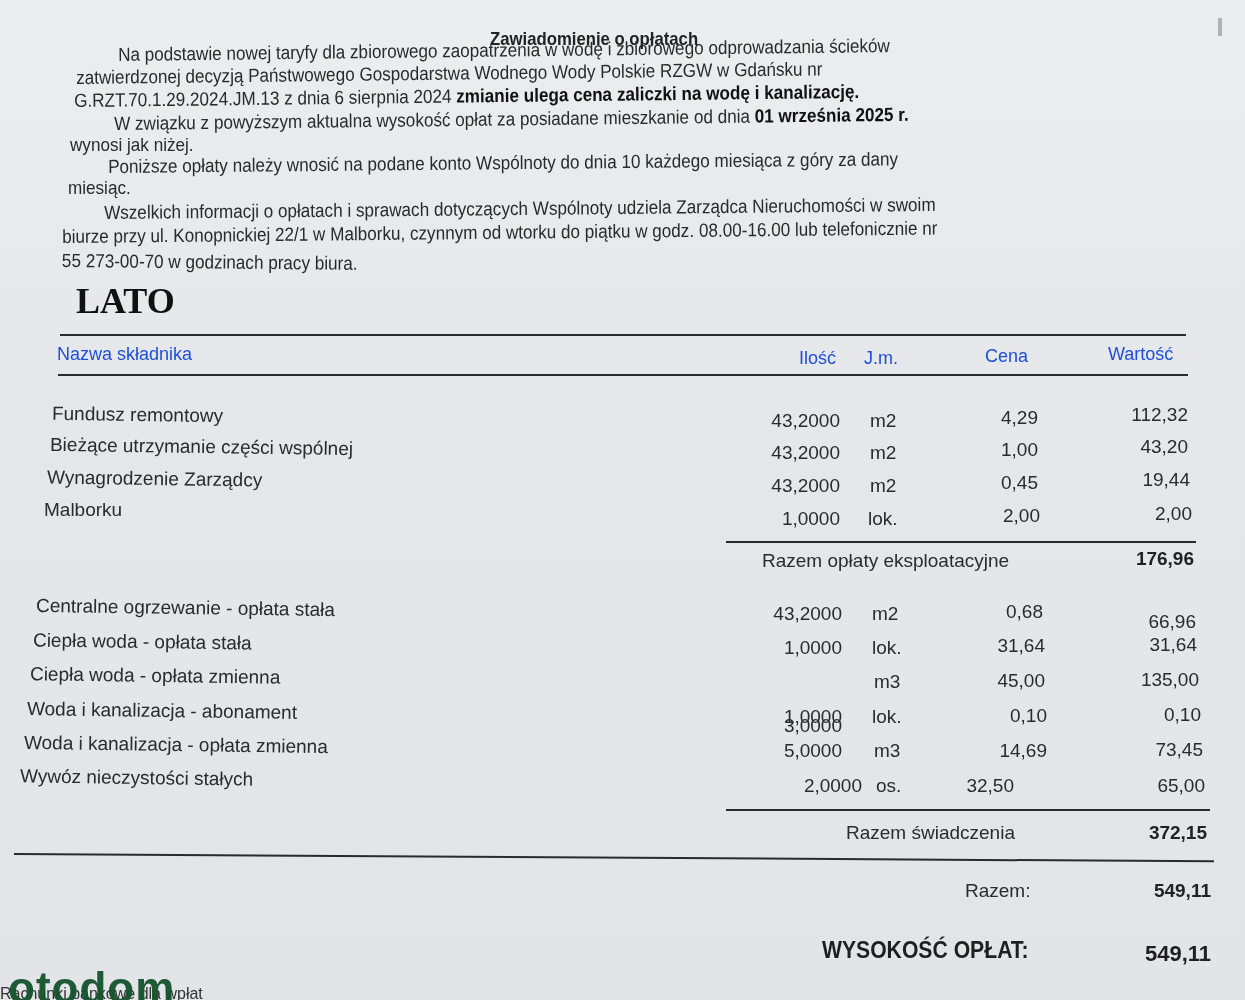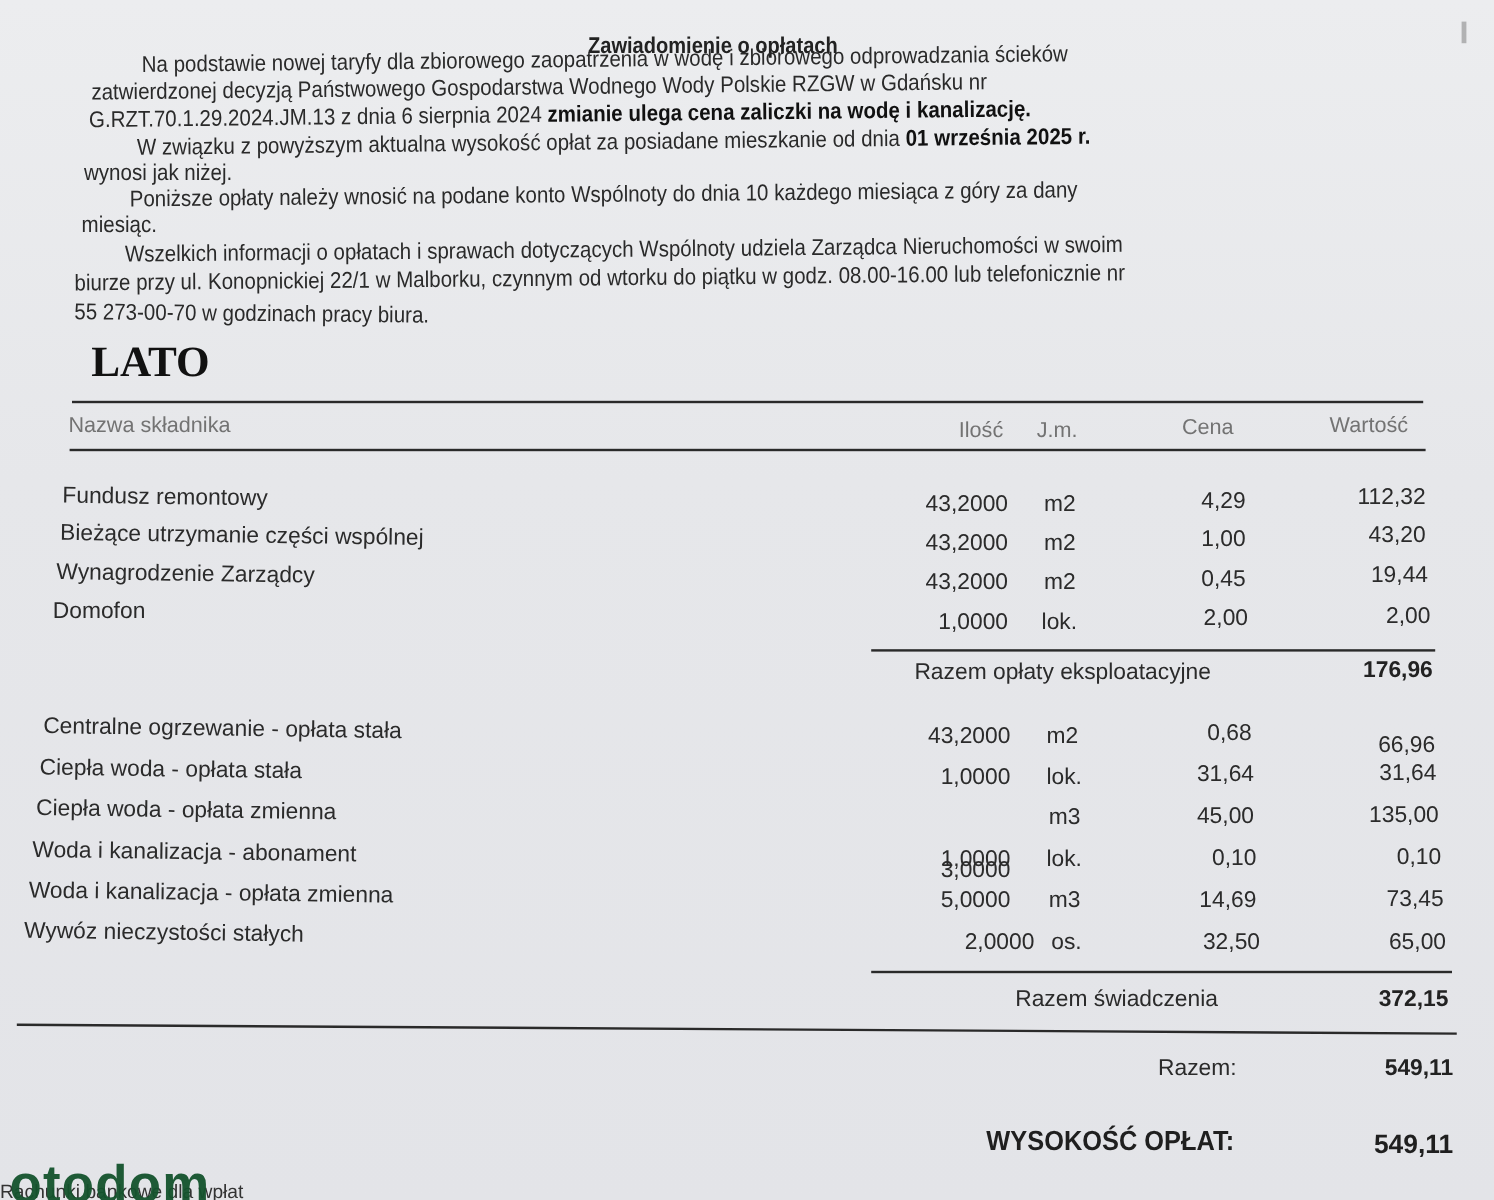--- a/index.html
+++ b/index.html
@@ -7,21 +7,21 @@
       width: 1245px; height: 1000px; overflow: hidden; position: relative;
       background: linear-gradient(180deg, #ecedef 0%, #e6e7ea 40%, #e3e4e8 100%);
       color: #1a1a1a;
       font-family: "Liberation Sans", sans-serif;
     }
     .abs { position: absolute; white-space: nowrap; }
     .title { left: 490px; top: 28px; font-size: 19px; font-weight: bold; color: #222; transform: scaleX(0.88); transform-origin: left top; }
     .p { font-size: 19px; color: #2a2a2a; transform: scaleX(0.9); transform-origin: left top; }
     .p b { font-weight: bold; color: #111; }
     .lato { left: 76px; top: 280px; font-family: "Liberation Serif", serif; font-weight: bold; font-size: 36px; color: #111; }
-    .hdr { font-size: 18px; color: #737373; }
+    .hdr { font-size: 18px; color: #1d4ed8; }
     .cell { font-size: 19px; color: #2b2b2b; }
     .num { text-align: right; }
     .rule { position: absolute; height: 2px; background: #2a2a2a; transform-origin: left center; }
     .sum-label { font-size: 19px; color: #2b2b2b; }
     .sum-val { font-size: 19px; font-weight: bold; color: #222; }
     .final-label { font-size: 23px; font-weight: bold; color: #1f1f1f; transform: scaleX(0.92); transform-origin: right top; }
     .final-val { font-size: 22px; font-weight: bold; color: #1f1f1f; }
     .watermark { left: 8px; top: 948px; font-size: 44px; font-weight: bold; color: #14532d; letter-spacing: 1px; opacity: 0.95; margin-top: 15px; }
     .footer-cut { left: 0px; top: 985px; font-size: 16px; color: #333; }
     .corner-mark { left: 1218px; top: 18px; width: 4px; height: 18px; background: #8a8a8a; opacity: 0.6; }
@@ -73,21 +73,21 @@
   <div class="abs cell" style="left:870px; top:442px;">m2</div>
   <div class="abs cell num" style="left:940px; width:98px; top:439px;">1,00</div>
   <div class="abs cell num" style="left:1090px; width:98px; top:436px;">43,20</div>
 
   <div class="abs cell" style="left:47px; top:468px; transform: rotate(0.8deg);">Wynagrodzenie Zarządcy</div>
   <div class="abs cell num" style="left:740px; width:100px; top:475px;">43,2000</div>
   <div class="abs cell" style="left:870px; top:475px;">m2</div>
   <div class="abs cell num" style="left:940px; width:98px; top:472px;">0,45</div>
   <div class="abs cell num" style="left:1090px; width:100px; top:469px;">19,44</div>
 
-  <div class="abs cell" style="left:44px; top:499px;">Domofon</div>
+  <div class="abs cell" style="left:44px; top:499px;">Malborku</div>
   <div class="abs cell num" style="left:740px; width:100px; top:508px;">1,0000</div>
   <div class="abs cell" style="left:868px; top:508px;">lok.</div>
   <div class="abs cell num" style="left:940px; width:100px; top:505px;">2,00</div>
   <div class="abs cell num" style="left:1090px; width:102px; top:503px;">2,00</div>
 </div>
 
 <div class="rule" style="left:726px; top:541px; width:470px;"></div>
 <div class="abs sum-label" style="left:762px; top:550px;">Razem opłaty eksploatacyjne</div>
 <div class="abs sum-val num" style="left:1092px; width:102px; top:548px;">176,96</div>
 
@@ -118,21 +118,21 @@
 
   <div class="abs cell" style="left:24px; top:734px; transform: rotate(0.8deg);">Woda i kanalizacja - opłata zmienna</div>
   <div class="abs cell num" style="left:740px; width:102px; top:740px;">5,0000</div>
   <div class="abs cell" style="left:874px; top:740px;">m3</div>
   <div class="abs cell num" style="left:945px; width:102px; top:740px;">14,69</div>
   <div class="abs cell num" style="left:1095px; width:108px; top:739px;">73,45</div>
 
   <div class="abs cell" style="left:20px; top:767px; transform: rotate(0.8deg);">Wywóz nieczystości stałych</div>
   <div class="abs cell num" style="left:760px; width:102px; top:775px;">2,0000</div>
   <div class="abs cell" style="left:876px; top:775px;">os.</div>
-  <div class="abs cell num" style="left:948px; width:102px; top:775px;">32,50</div>
+  <div class="abs cell num" style="left:912px; width:102px; top:775px;">32,50</div>
   <div class="abs cell num" style="left:1095px; width:110px; top:775px;">65,00</div>
 </div>
 
 <div class="rule" style="left:726px; top:809px; width:484px;"></div>
 <div class="abs sum-label" style="left:846px; top:822px;">Razem świadczenia</div>
 <div class="abs sum-val num" style="left:1100px; width:107px; top:822px;">372,15</div>
 
 <div class="rule" style="left:14px; top:853px; width:1200px; transform: rotate(0.35deg);"></div>
 
 <div class="abs sum-label" style="left:965px; top:880px;">Razem:</div>

